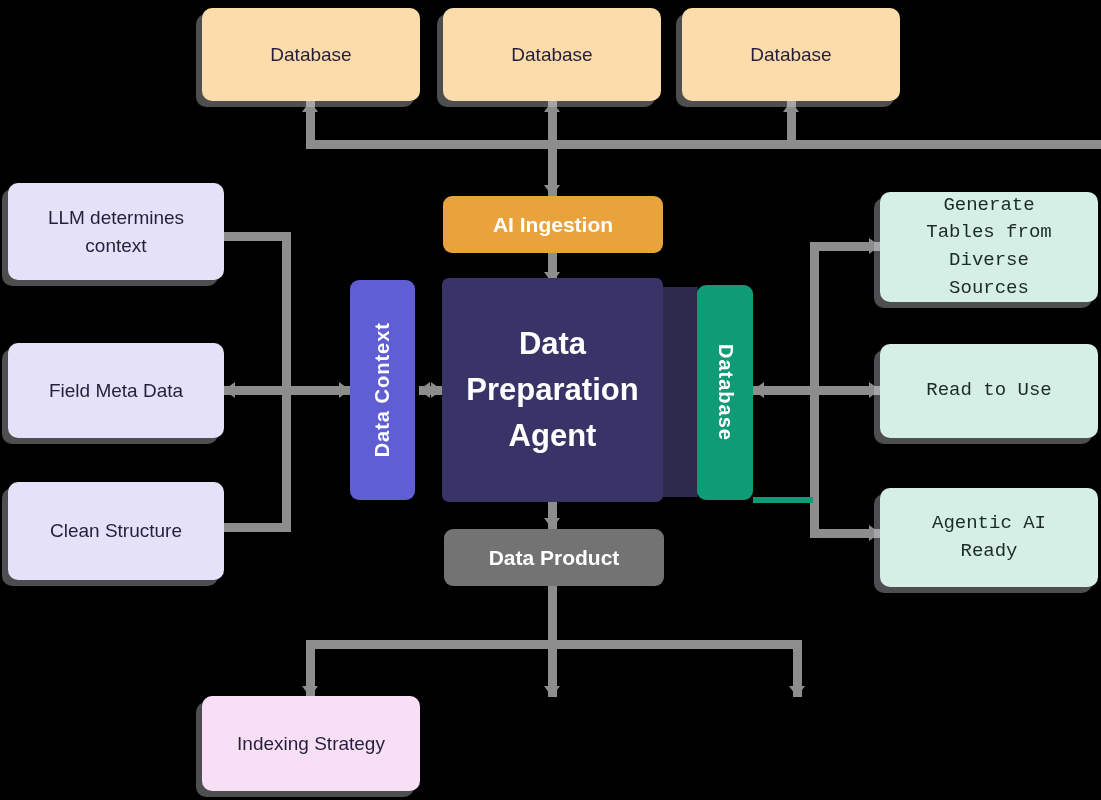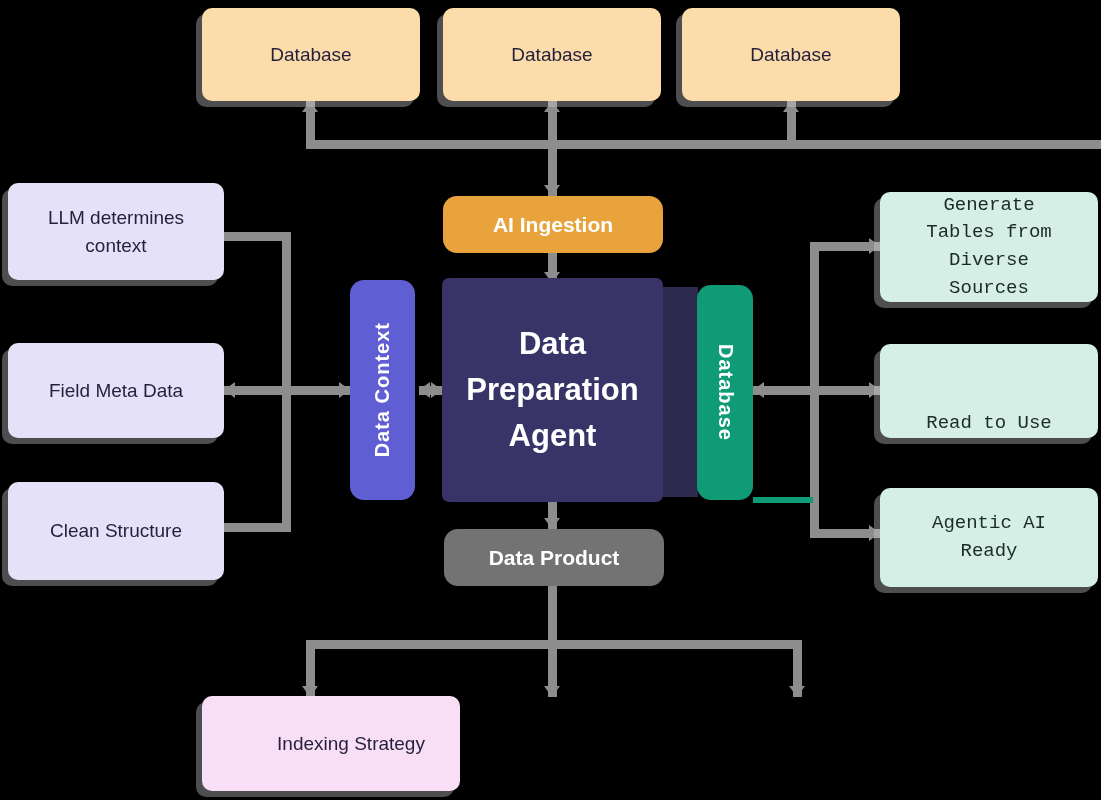--- a/index.html
+++ b/index.html
@@ -13,21 +13,21 @@
   .peach{background:#fbdcaa;}
   .lav{background:#e5e1f8;}
   .teal{background:#d5efe7;color:#1c2b28;}
   .pink{background:#f9dff6;}
   .teal span{max-width:170px;font-family:Liberation Mono, monospace;}
   .lav span{max-width:172px;}
   .pink span{max-width:180px;}
   .teal.first span{max-width:160px;}
   
   .pill{position:absolute;display:flex;align-items:center;justify-content:center;
-        border-radius:14px;color:#ffffff;font-weight:bold;font-size:21px;text-align:center;}
+        border-radius:9px;color:#ffffff;font-weight:bold;font-size:21px;text-align:center;}
   .orange{background:#e8a33c;}
   .magenta{background:#737373;}
   .navy{background:#393468;font-size:31px;line-height:1.48;border-radius:7px;}
   .navyshadow{position:absolute;background:#2d2a4e;}
   .purple{background:#5f5fd3;}
   .green{background:#0f9b76;}
   .vtext-up{writing-mode:vertical-rl;transform:rotate(180deg);font-size:20px;letter-spacing:1px;}
   .vtext-down{writing-mode:vertical-rl;font-size:20px;letter-spacing:1px;}
   
   .cl{position:absolute;background:#8d8d8d;}
@@ -106,28 +106,28 @@
   <div class="node lav" style="left:8px;top:183px;width:216px;height:97px;">
     <span>LLM determines context</span>
   </div>
   <div class="node lav" style="left:8px;top:482px;width:216px;height:98px;">
     <span>Clean Structure</span>
   </div>
 
   <div class="node teal first" style="left:880px;top:192px;width:218px;height:110px;">
     <span>Generate Tables from Diverse Sources</span>
   </div>
-  <div class="node teal" style="left:880px;top:344px;width:218px;height:94px;align-items:flex-end;">
+  <div class="node teal" style="left:880px;top:344px;width:218px;height:94px;">
     <span>Read to Use</span>
   </div>
   <div class="node teal" style="left:880px;top:488px;width:218px;height:99px;">
     <span>Agentic AI Ready</span>
   </div>
 
-  <div class="node pink" style="left:202px;top:696px;width:218px;height:95px;padding-left:40px;">
+  <div class="node pink" style="left:202px;top:696px;width:218px;height:95px;">
     <span>Indexing Strategy</span>
   </div>
 
   <div class="navyshadow" style="left:663px;top:287px;width:35px;height:210px;"></div>
 
   <div class="pill orange" style="left:443px;top:196px;width:220px;height:57px;">
     <span>AI Ingestion</span>
   </div>
 
   <div class="pill navy" style="left:442px;top:278px;width:221px;height:224px;">

